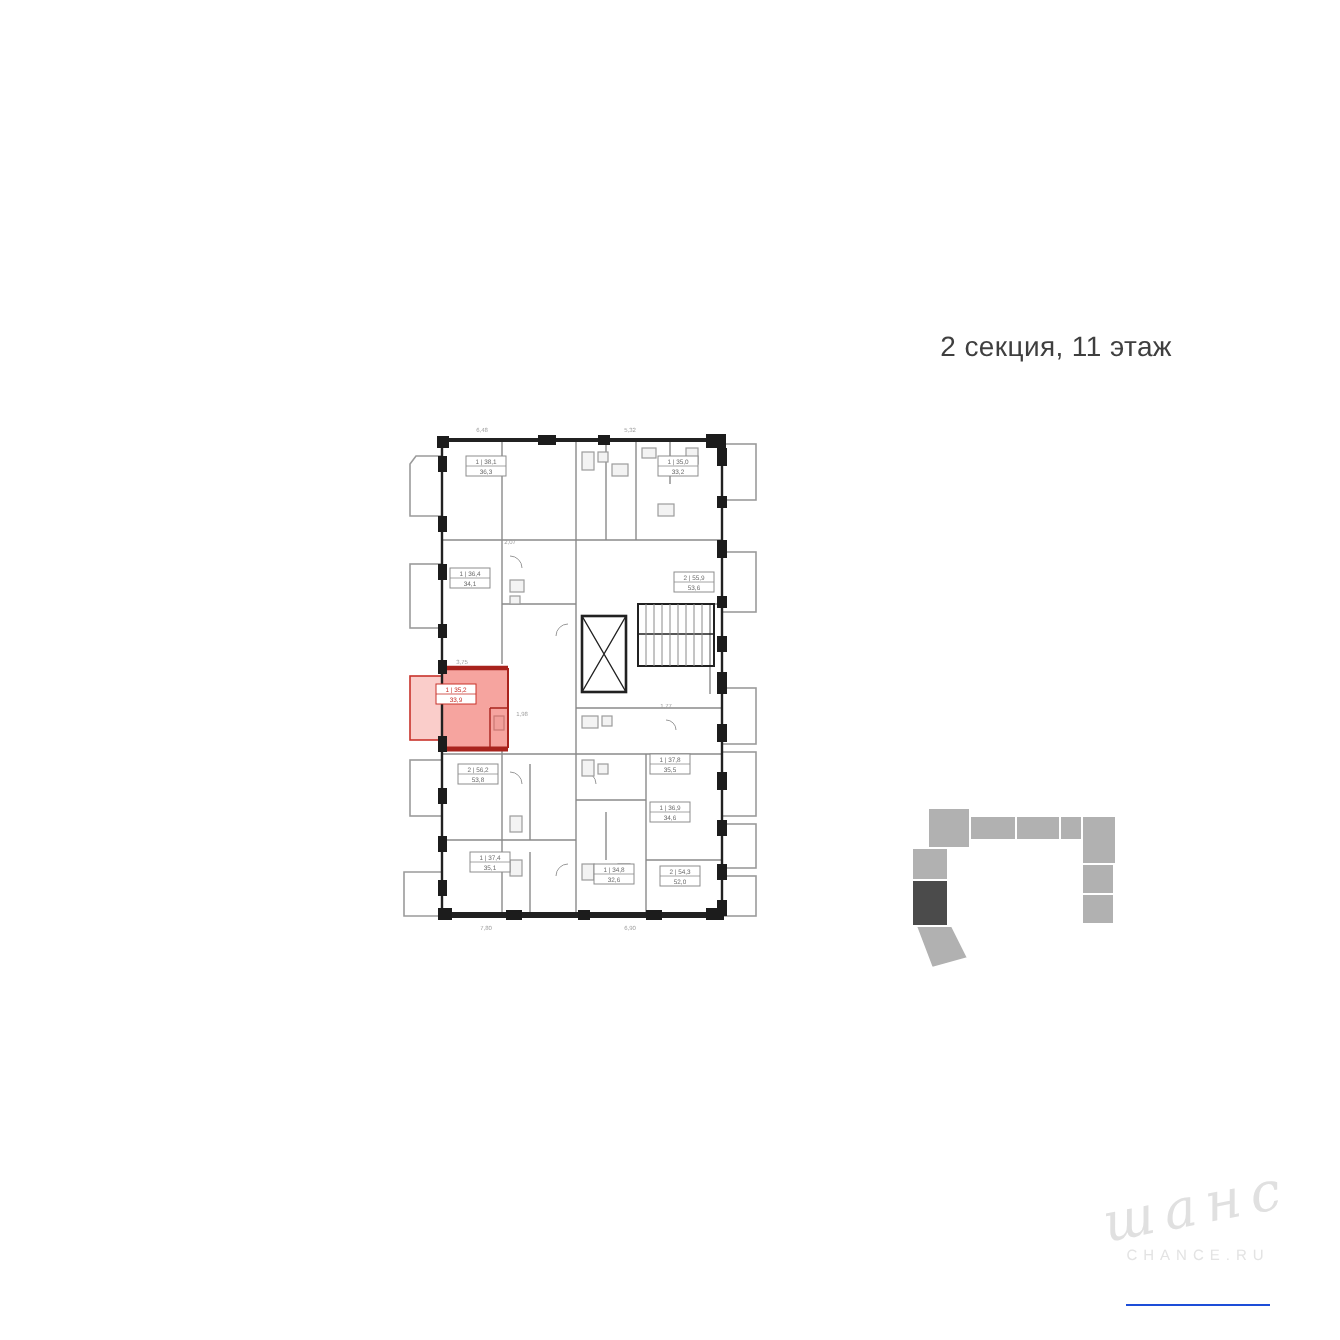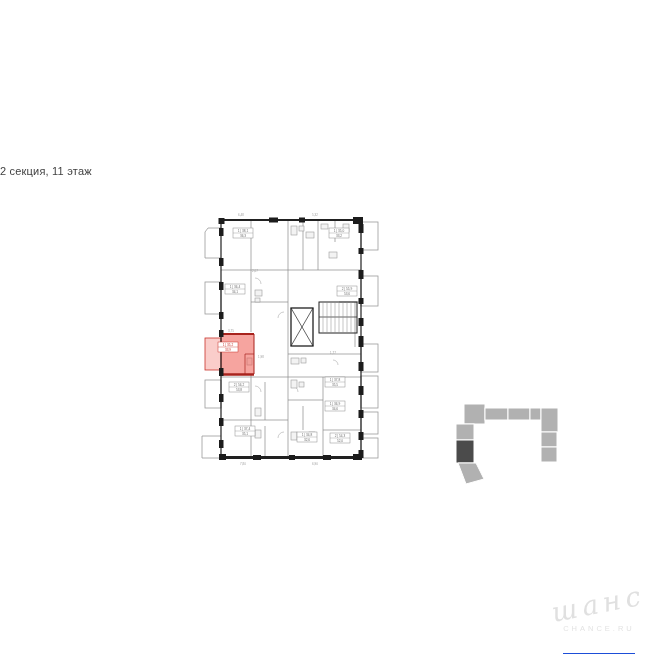--- a/index.html
+++ b/index.html
@@ -1,20 +1,20 @@
 <!DOCTYPE html>
 <html style="--hl-color: #c8322b; --hl-wall: #a8231d; --hl-fill: rgba(238,90,80,0.55); --hl-balcony-fill: rgba(238,90,80,0.30);"><head>
 <meta charset="utf-8">
 <style>
   html,body{margin:0;padding:0;}
   body{width:670px;height:670px;background:#ffffff;position:relative;overflow:hidden;
        font-family:"Liberation Sans", sans-serif;}
   .stage{position:absolute;inset:0;background:#fff;}
-  .plan-title{position:absolute;left:0;top:165px;width:586px;text-align:left;
-      font-size:11px;color:#3f3f3f;letter-spacing:.2px;}
+  .plan-title{position:absolute;left:0;top:165px;width:586px;text-align:right;
+      font-size:14px;color:#3f3f3f;letter-spacing:.2px;}
   svg text{font-family:"Liberation Sans", sans-serif;}
   .floor-svg{position:absolute;left:193px;top:212px;}
   .minimap-svg{position:absolute;left:452px;top:398px;}
   .watermark{position:absolute;left:544px;top:590px;width:110px;text-align:center;
       color:#e2e2e2;user-select:none;}
   .watermark .script{font-family:"DejaVu Serif", serif;font-style:italic;font-size:27px;
       letter-spacing:5px;transform:rotate(-11deg);transform-origin:50% 60%;line-height:1;
       color:#e0e0e0;}
   .watermark .caption{margin-top:2px;font-size:7.5px;letter-spacing:3px;color:#e3e3e3;
       border-bottom:1px solid #1d4ed8;padding-bottom:20px;display:inline-block;}

